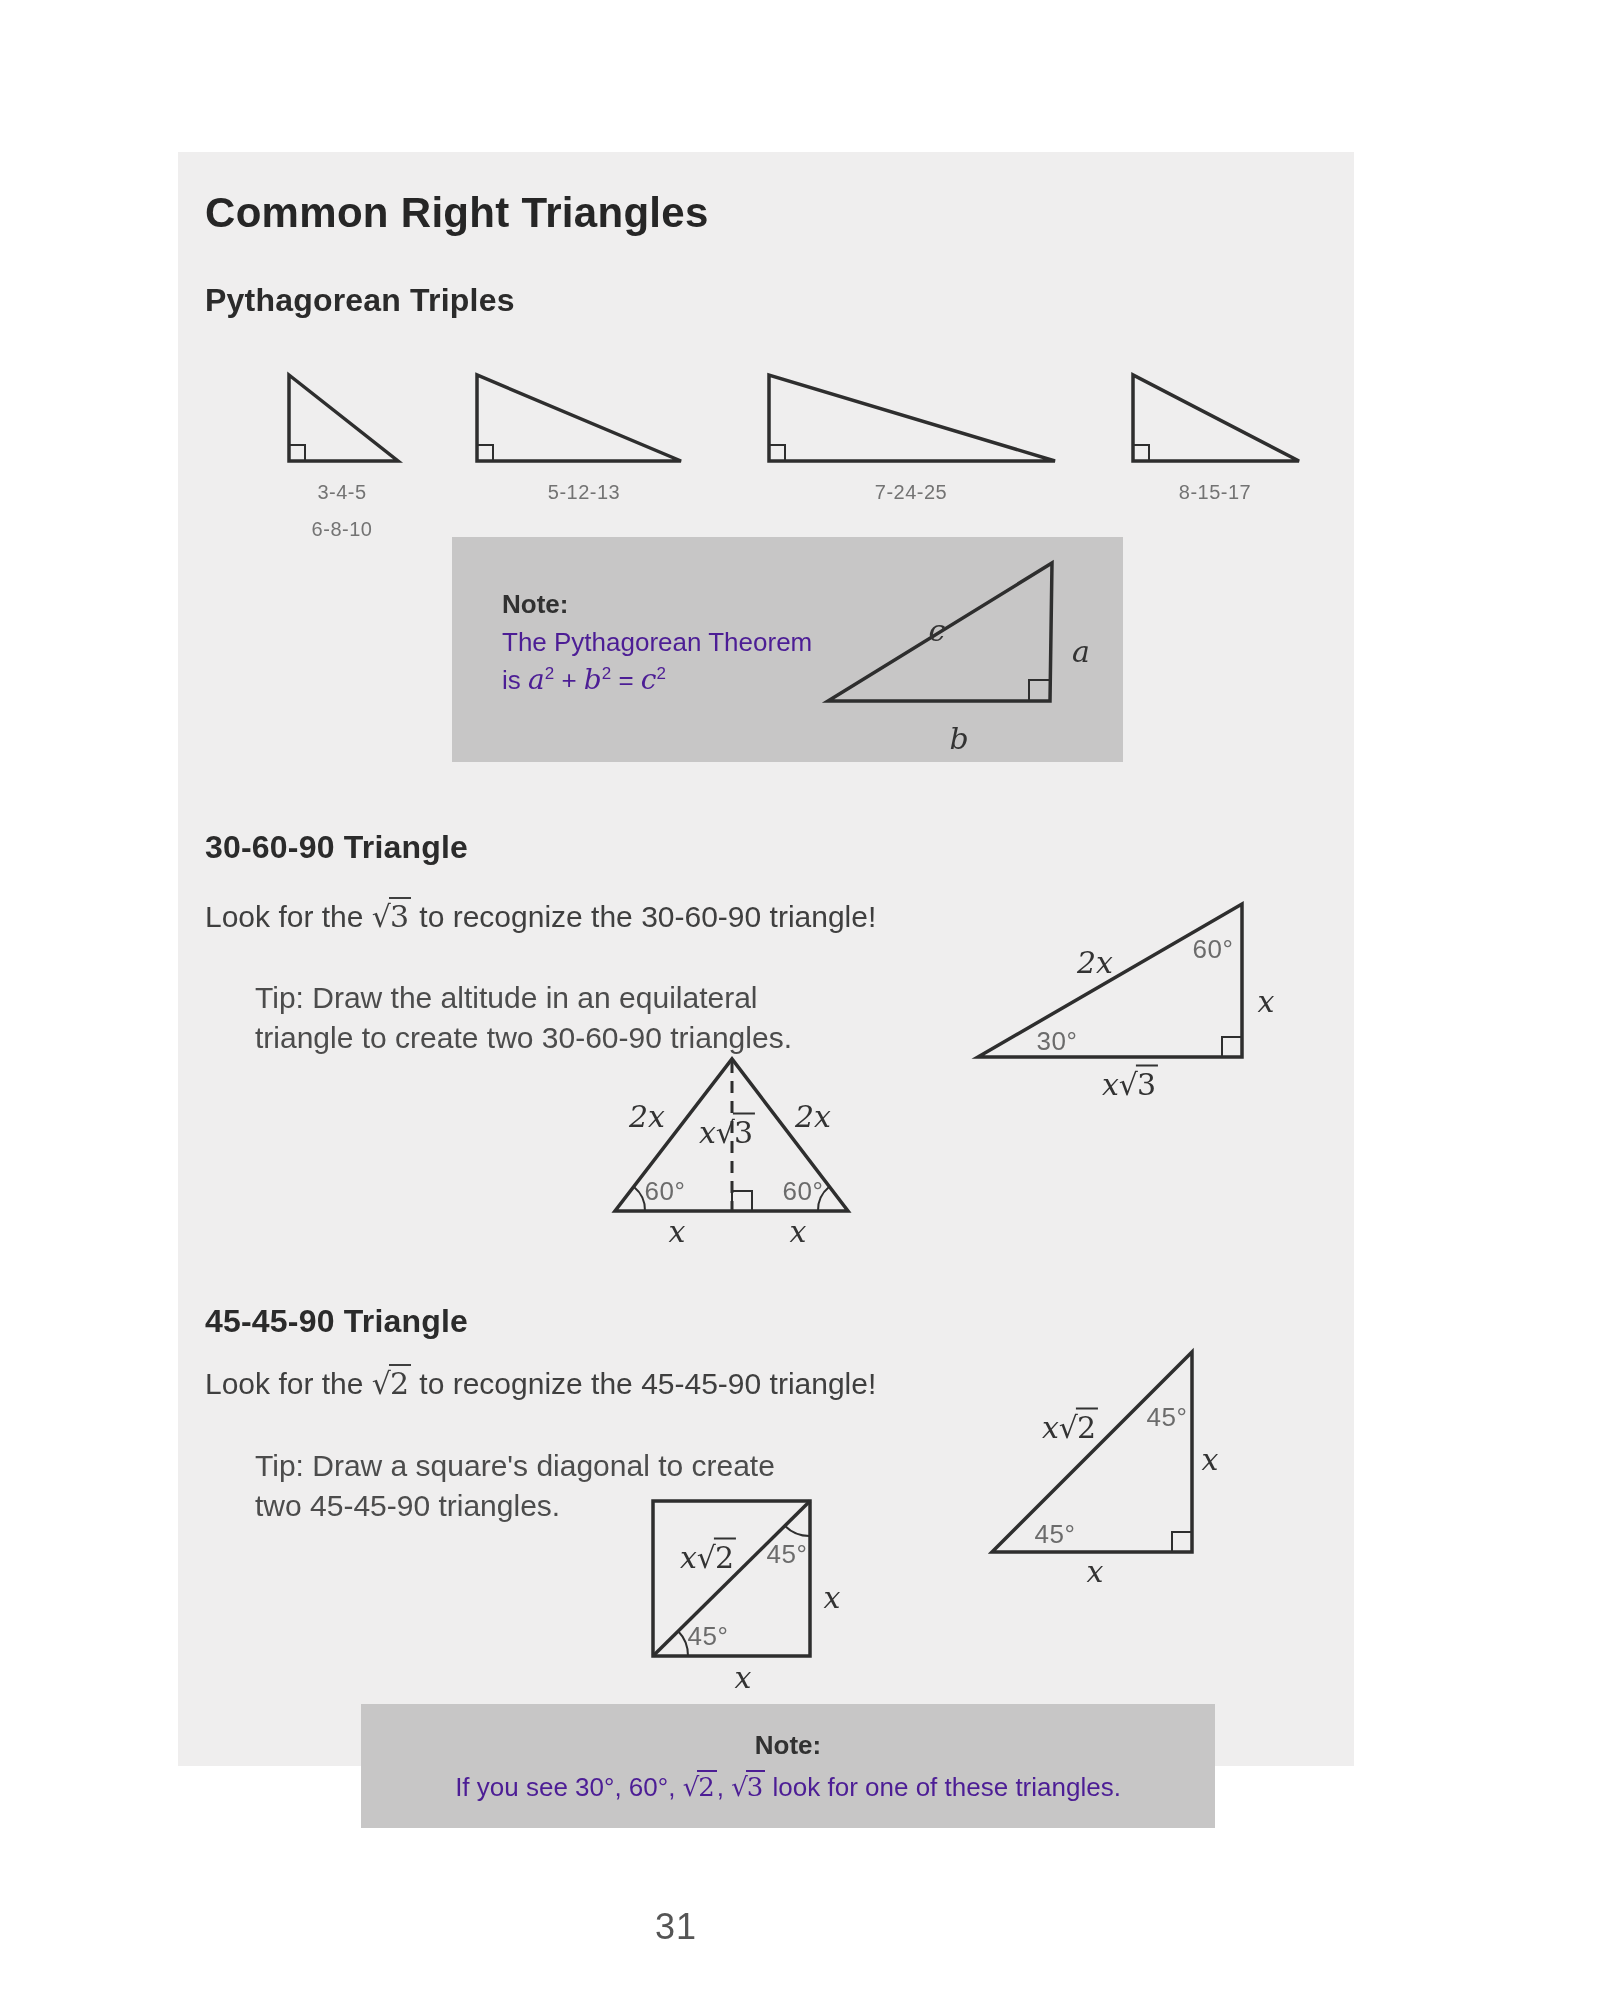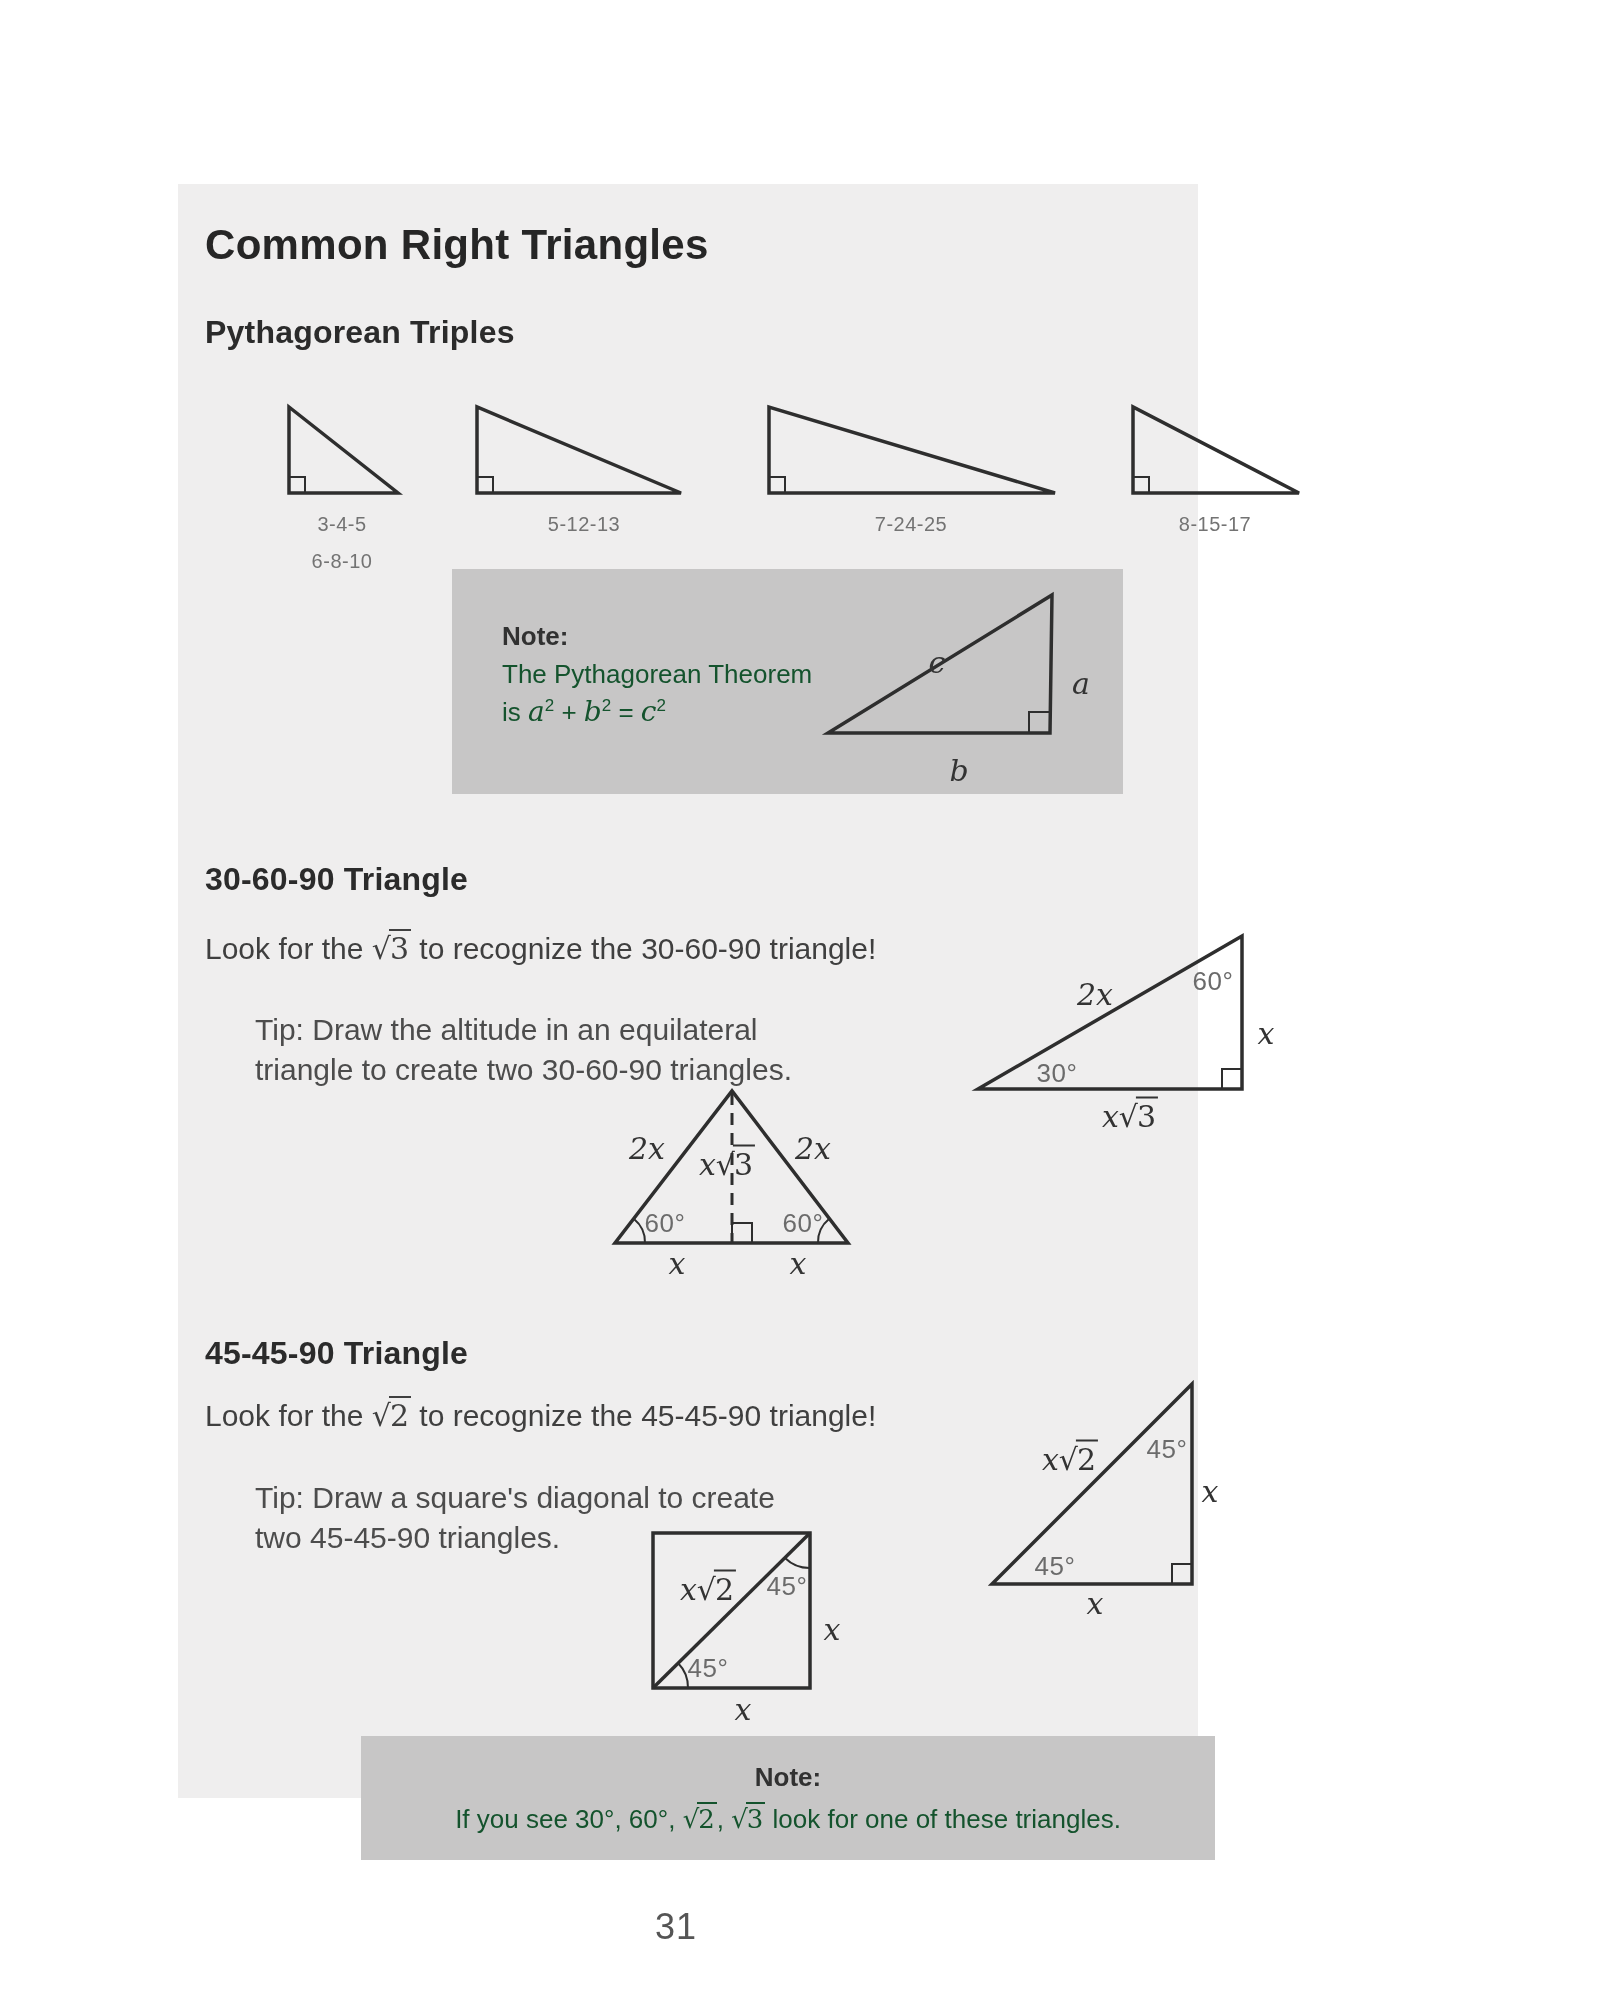--- a/index.html
+++ b/index.html
@@ -2,33 +2,33 @@
 <html><head>
 <meta charset="utf-8">
 <style>
   html,body{margin:0;padding:0;}
   body{
     width:1600px;height:2000px;position:relative;background:#ffffff;
     font-family:"Liberation Sans",sans-serif;color:#3c3c3c;
     -webkit-font-smoothing:antialiased;
   }
   .content{
-    position:absolute;left:178px;top:184px;width:1020px;height:1614px;
+    position:absolute;left:178px;top:152px;width:1176px;height:1614px;
     background:#efeeee;
   }
   .abs{position:absolute;}
   .ctr{position:absolute;transform:translate(-50%,-50%);white-space:nowrap;}
   .title{font-size:42px;font-weight:bold;color:#262626;letter-spacing:.3px;}
   .h2{font-size:32px;font-weight:bold;color:#2b2b2b;letter-spacing:.2px;}
   .body-line{font-size:30px;color:#3f3f3f;white-space:nowrap;}
   .tip{font-size:30px;color:#4c4c4c;white-space:nowrap;}
   .triple-label{font-size:20px;color:#737373;letter-spacing:.5px;}
   .notebox{background:#c7c6c6;}
   .note-title{font-size:26px;font-weight:bold;color:#313131;}
-  .note-line{font-size:26px;color:#14532d;}
+  .note-line{font-size:26px;color:#4c1d95;}
   .mvar{font-family:"DejaVu Serif",serif;font-style:italic;font-size:28px;}
   sup{font-size:17px;}
   .sq{font-family:"DejaVu Serif",serif;font-style:normal;}
   .rc{font-family:"DejaVu Serif",serif;font-style:normal;border-top:2px solid currentColor;margin-left:-2px;padding:0 2px 0 1px;}
   .side-label{font-family:"DejaVu Serif",serif;font-style:italic;font-size:30px;color:#333333;}
   .side-label .up{font-style:normal;}
   .angle{font-size:26px;color:#6b6b6b;letter-spacing:.5px;}
   .bottom-note{
     position:absolute;left:183px;top:1552px;width:854px;height:124px;
     background:#c7c6c6;text-align:center;box-sizing:border-box;padding-top:20px;

